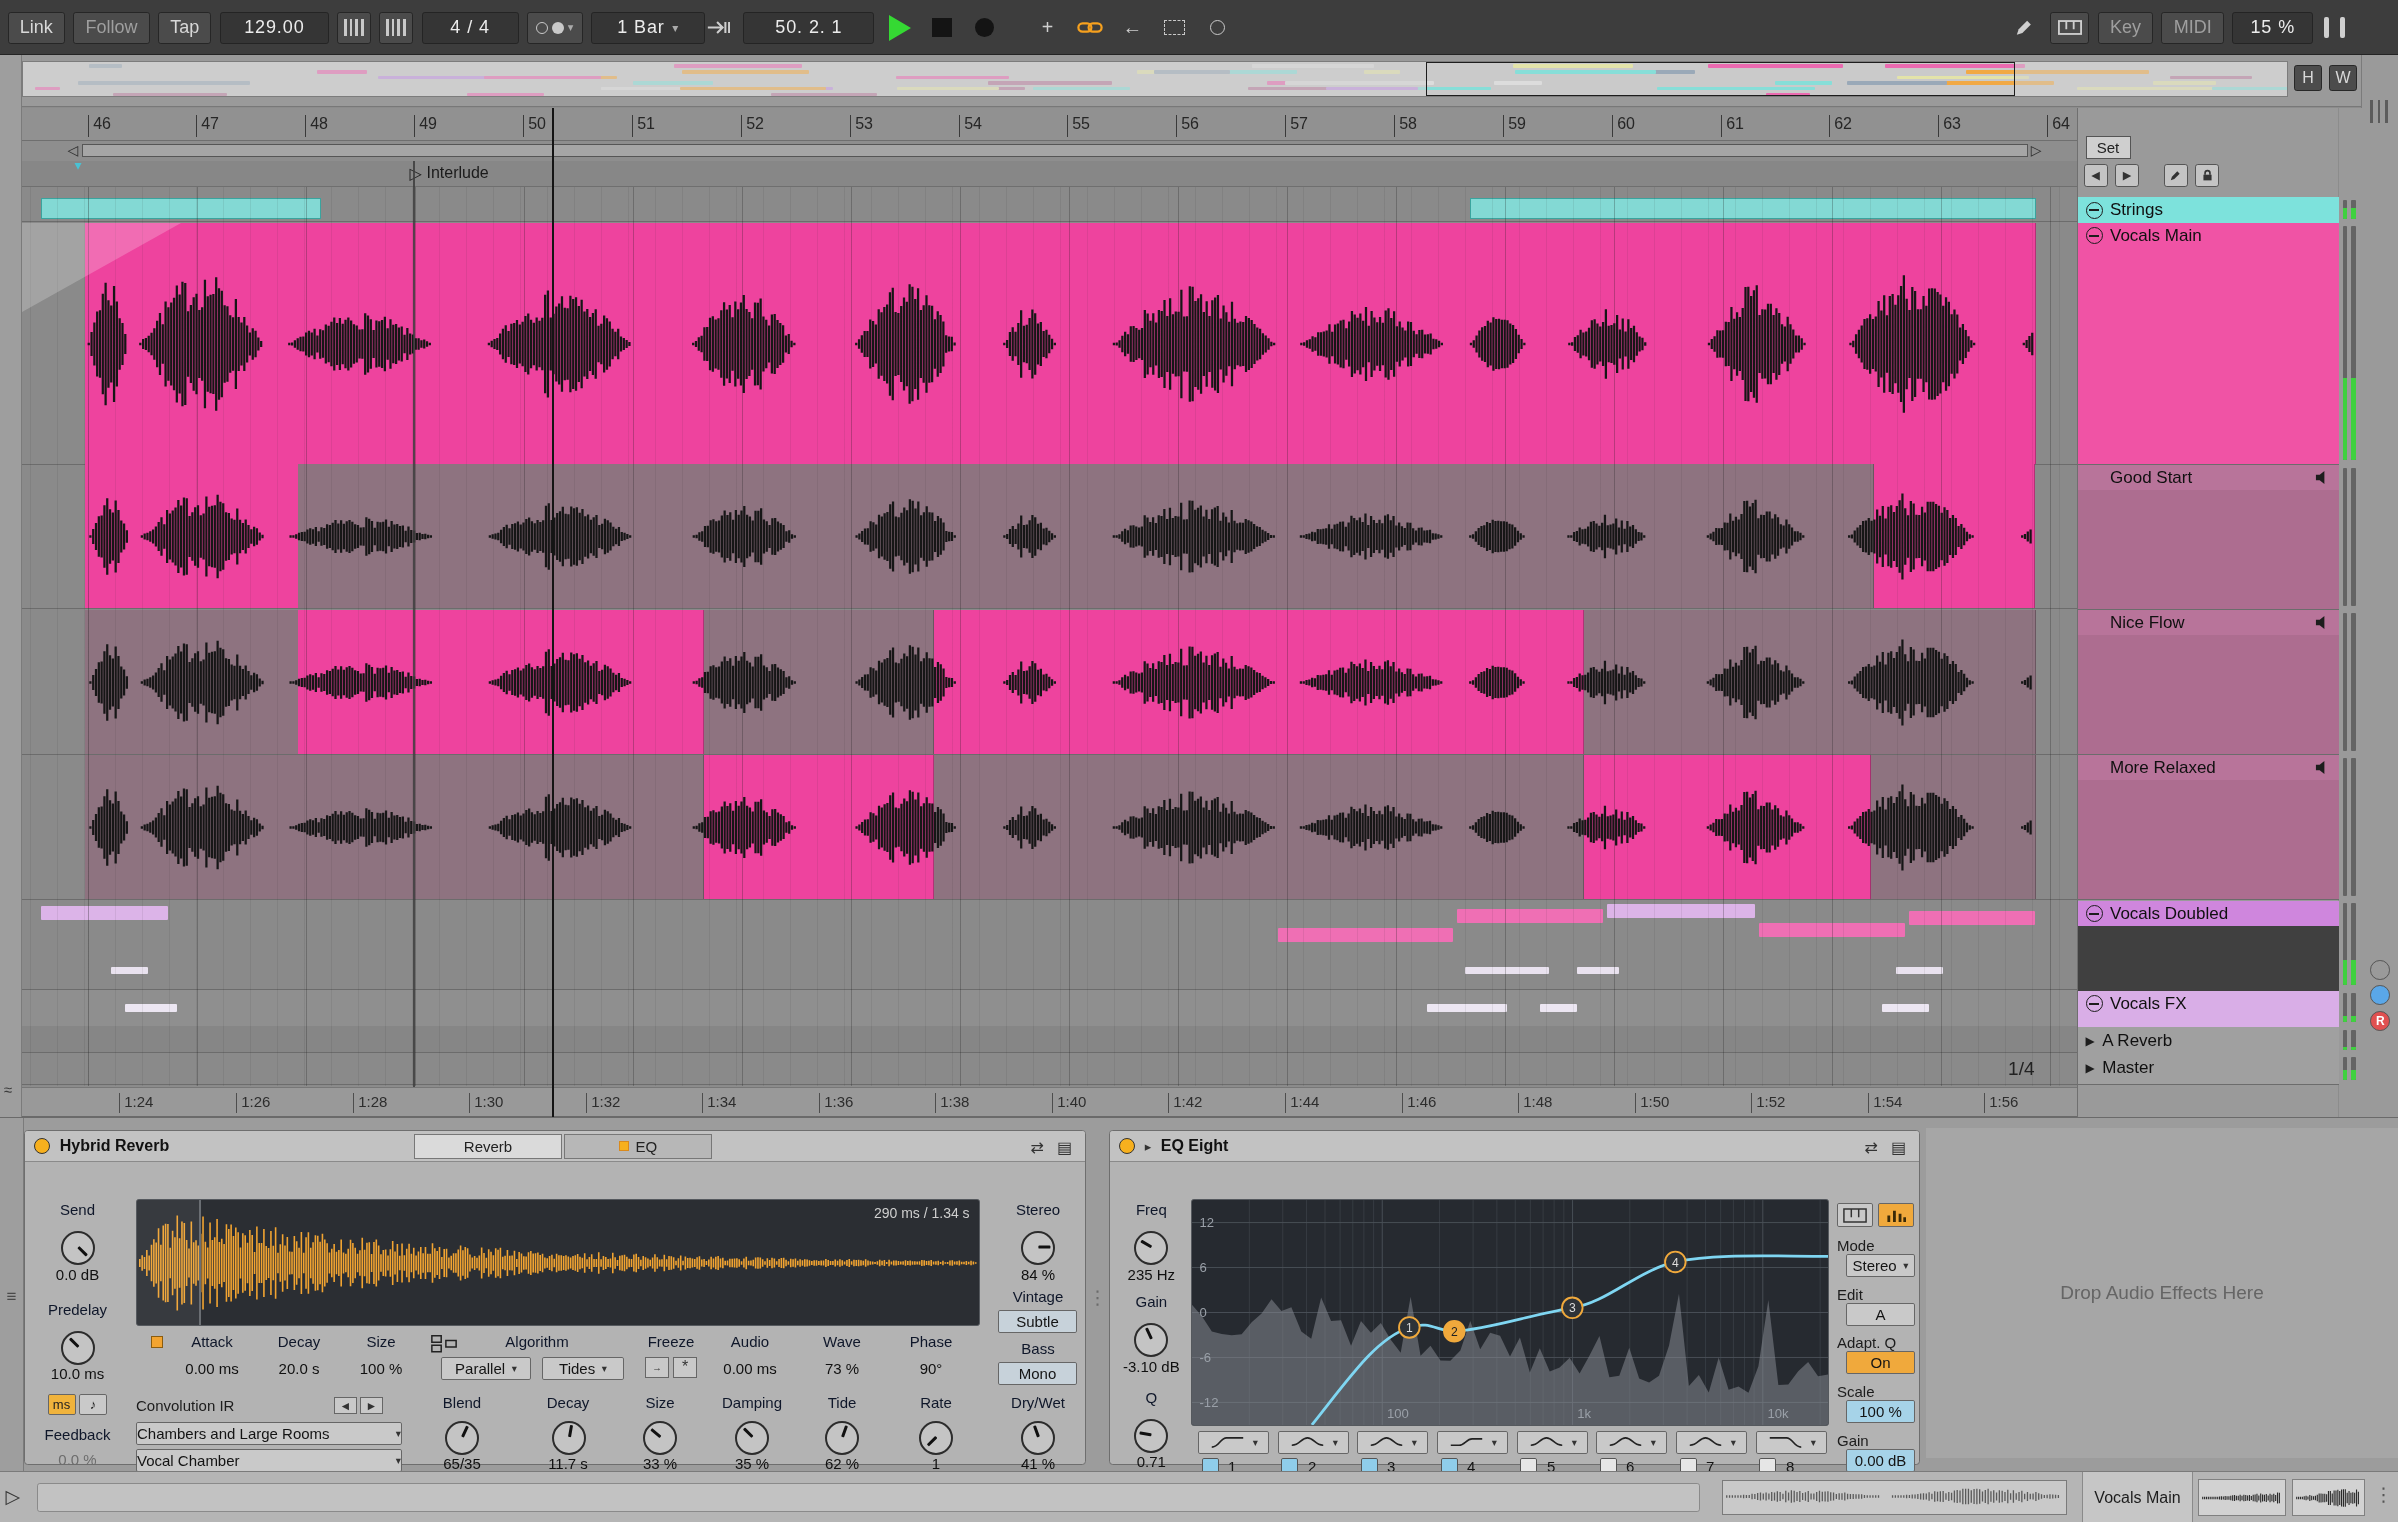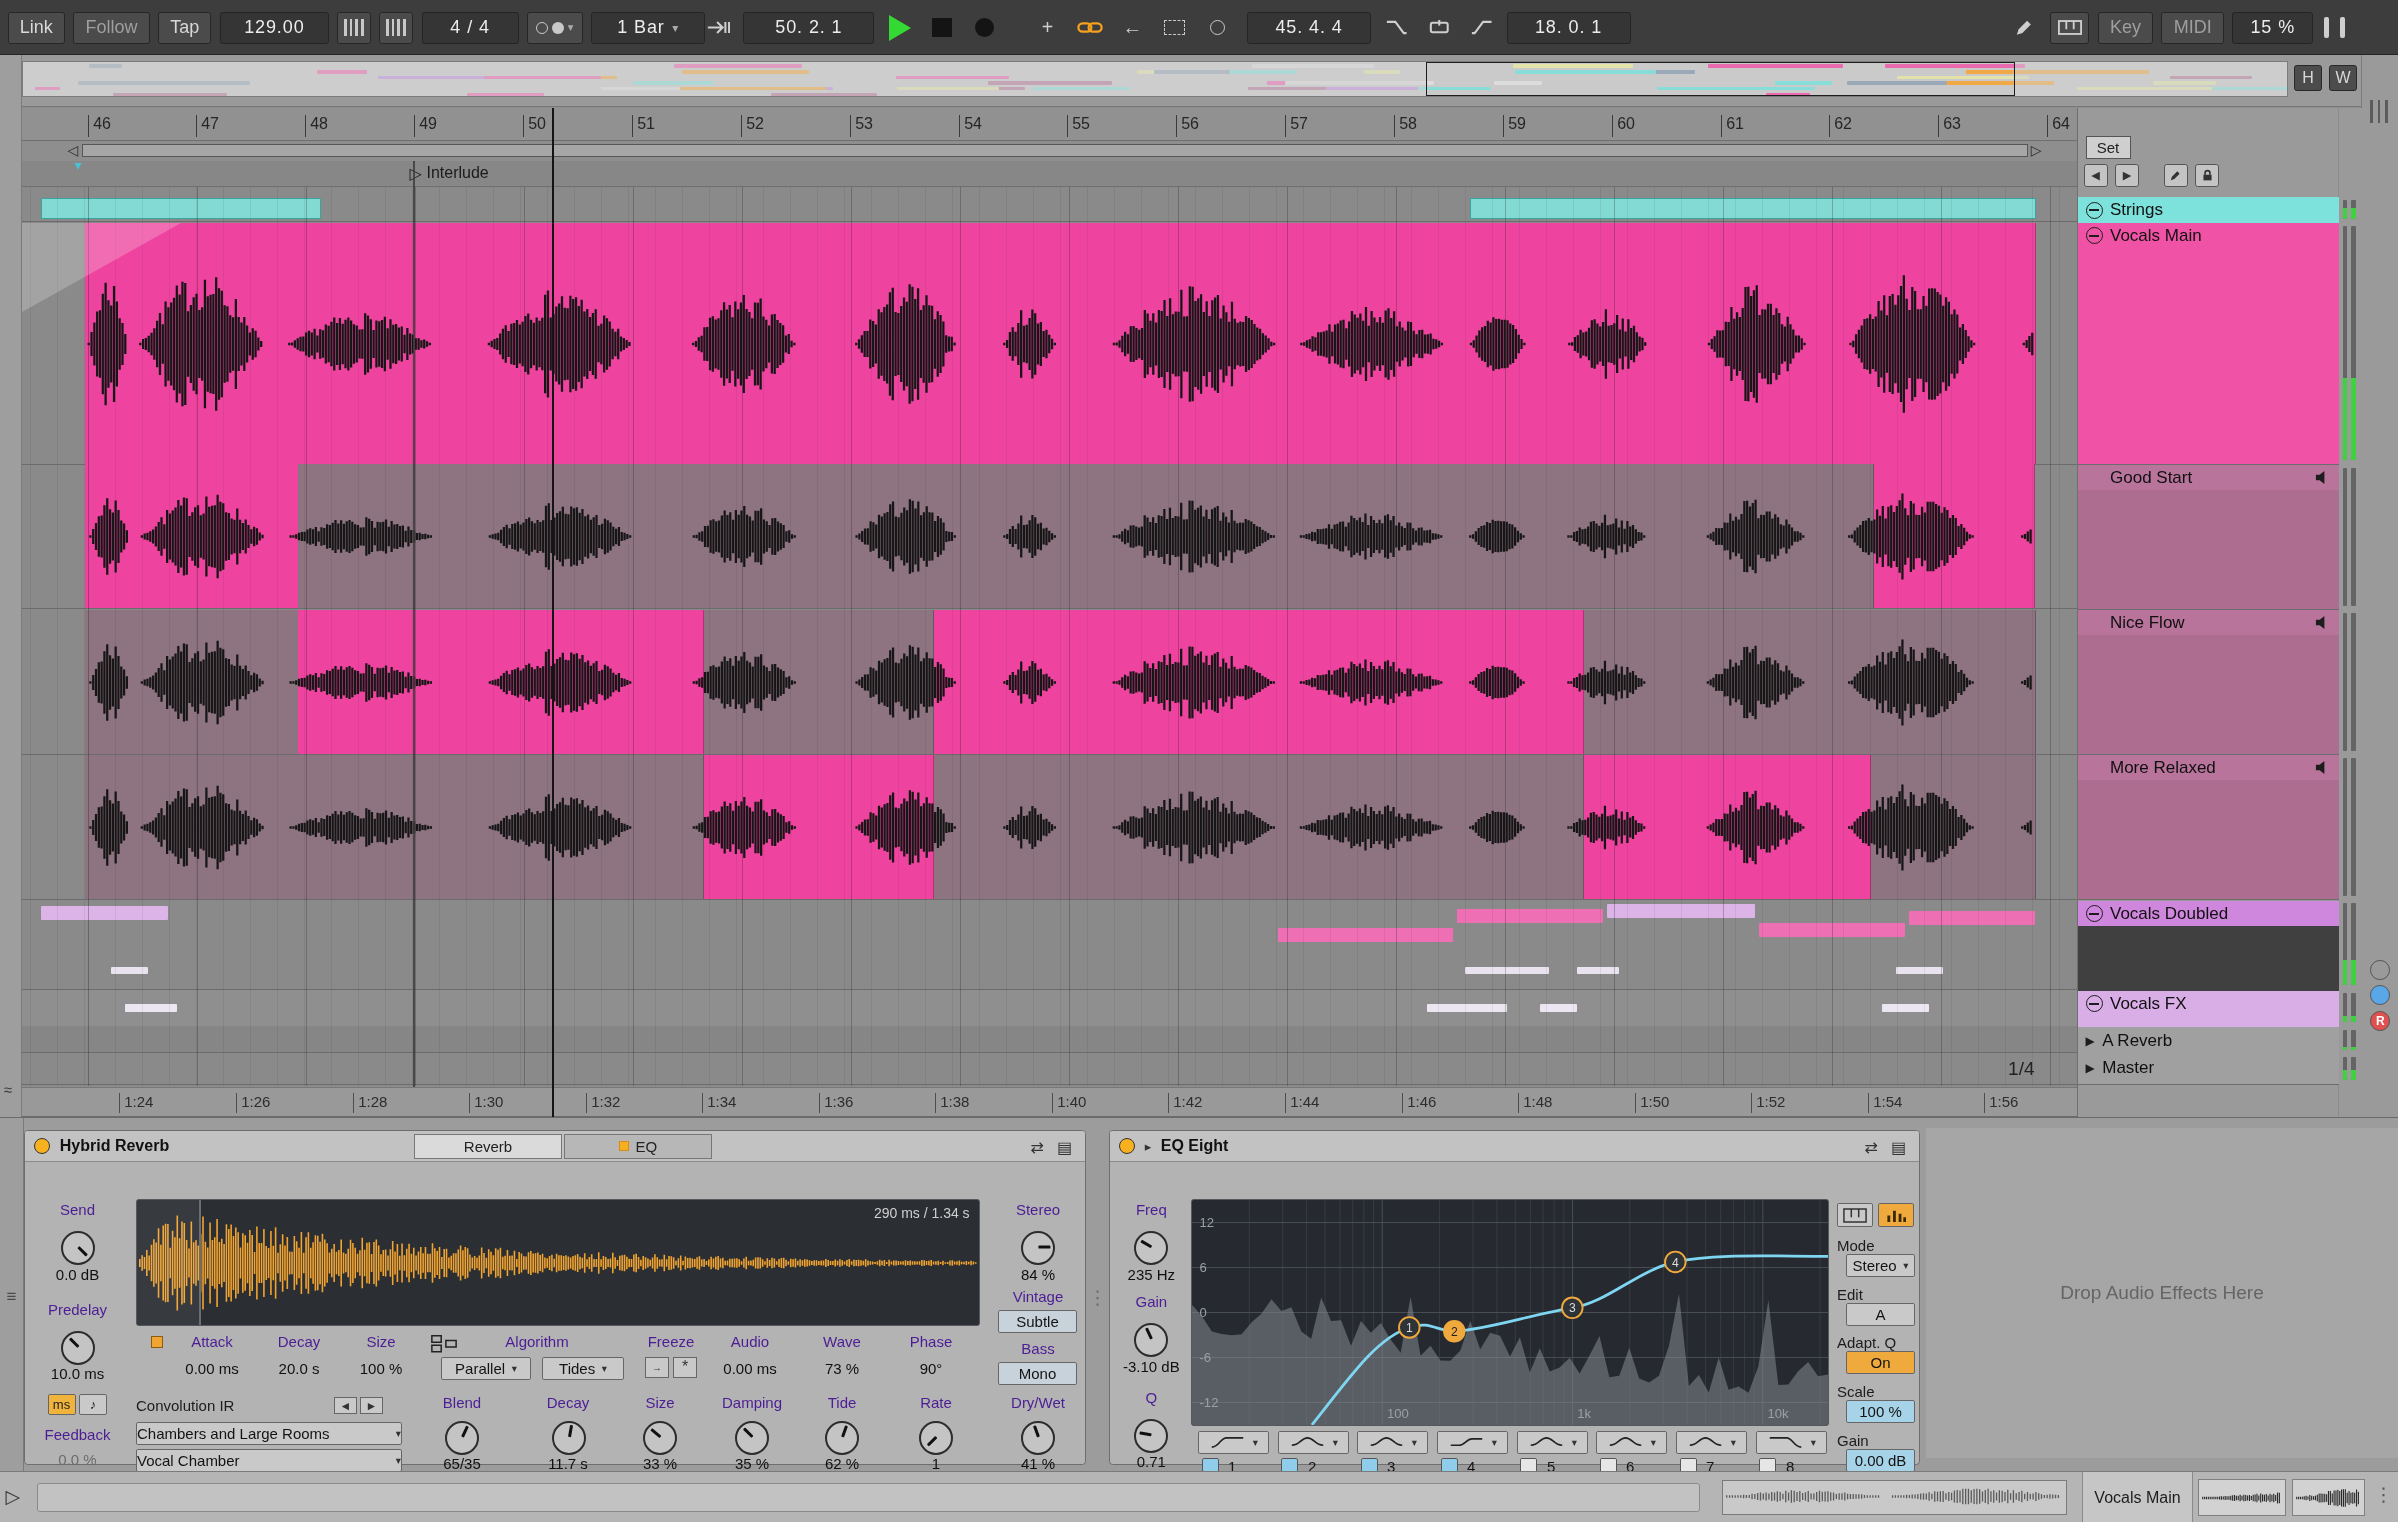--- a/index.html
+++ b/index.html
@@ -82,21 +82,21 @@
 .device{position:absolute;top:12px;height:335px;background:#b3b3b3;border:0.9px solid #6e6e6e;border-radius:3.7px}
 .dev-hd{position:relative;height:31px;background:#c2c2c2;border-bottom:0.9px solid #8a8a8a;display:flex;align-items:center;gap:9.4px;padding:0 9.4px;border-radius:2.8px 2.8px 0 0}
 .led{width:16px;height:16px;border-radius:50%;background:#f7b01e;border:1.9px solid #333;flex:none}
 .fold9{color:#333;font-size:13px}
 .dtitle{font-size:16px;font-weight:bold;color:#111}
 .dtabs{position:absolute;left:389px;top:2.8px;height:25px;display:flex;gap:1.9px}
 .dtab{width:148px;border:0.9px solid #777;background:#b7b7b7;color:#222;font-size:15px;display:flex;align-items:center;justify-content:center;gap:6.6px}
 .dtab.on{background:#dadada}
 .eqdot{width:10.3px;height:10.3px;border:1.9px solid #d98a1d;background:#f7b01e}
 .hic{position:absolute;top:6.6px;font-size:16px;color:#333}
-.dlbl,.dval{position:absolute;text-align:center;font-size:15px;color:#4c1d95;width:90px}
+.dlbl,.dval{position:absolute;text-align:center;font-size:15px;color:#0f172a;width:90px}
 .dval{color:#101010}
 .dval.dim{color:#6d6d6d}
 .dlbl-left{position:absolute;font-size:15px;color:#1c1c1c}
 .knob{position:absolute;width:34px;height:34px;border:2.8px solid #2c2c2c;border-radius:50%;background:#c4c4c4}
 .needle{position:absolute;left:50%;top:1.9px;width:2.8px;height:12px;margin-left:-1.4px;background:#111;border-radius:0.9px;transform-origin:50% 12px;transform:rotate(var(--rot,0deg))}
 .dbox{position:absolute;background:#c9c9c9;border:0.9px solid #666;border-radius:1.9px;display:flex;align-items:center;justify-content:center;font-size:15px;color:#141414}
 .dbox.dd:after,.band-box:after{content:'▾';font-size:10.3px;color:#333;margin-left:6.6px}
 .dbox.left{justify-content:flex-start;padding:0 0}
 .dbox.left:after{margin-left:auto}
 .dbox.sel{background:#c7d2da}
@@ -181,40 +181,20 @@
       </div>
       <div class="ticon">←</div>
       <div class="ticon">
           <span class="sel-box"></span>
         </div>
       <div class="ticon">
           <span class="draw-o"></span>
         </div>
     </div>
 
-    <div class="tg" style="left:1247px">
-      <div class="tfield" style="width:124px">45. 4. 4</div>
-      <div class="ticon">
-          <svg width="22.5" height="19" viewBox="0 0 24 20">
-            <path d="M2 4 H11 L20 16 H23" stroke="#cfcfcf" stroke-width="2.2" fill="none"></path>
-          </svg>
-        </div>
-      <div class="ticon">
-          <svg width="22.5" height="17" viewBox="0 0 24 18">
-            <rect x="3" y="4" width="18" height="10" rx="2" stroke="#cfcfcf" stroke-width="2.2" fill="none"></rect>
-            <path d="M12 1 V7" stroke="#cfcfcf" stroke-width="2.2"></path>
-          </svg>
-        </div>
-      <div class="ticon">
-          <svg width="22.5" height="19" viewBox="0 0 24 20">
-            <path d="M2 16 H5 L14 4 H23" stroke="#cfcfcf" stroke-width="2.2" fill="none"></path>
-          </svg>
-        </div>
-      <div class="tfield" style="width:124px">18. 0. 1</div>
-    </div>
 
     <div class="tg" style="right:54px;left:auto">
       <div class="ticon">
           <svg width="20.6" height="20.6" viewBox="0 0 22 22">
             <path d="M3 19 L5 13 L14 4 L18 8 L9 17 Z" fill="#cfcfcf"></path>
           </svg>
         </div>
       <div class="tbtn" style="padding:0 6.6px">
           <svg width="24" height="15" viewBox="0 0 26 16">
             <rect x="1" y="1" width="24" height="14" stroke="#cfcfcf" stroke-width="2" fill="none"></rect>

